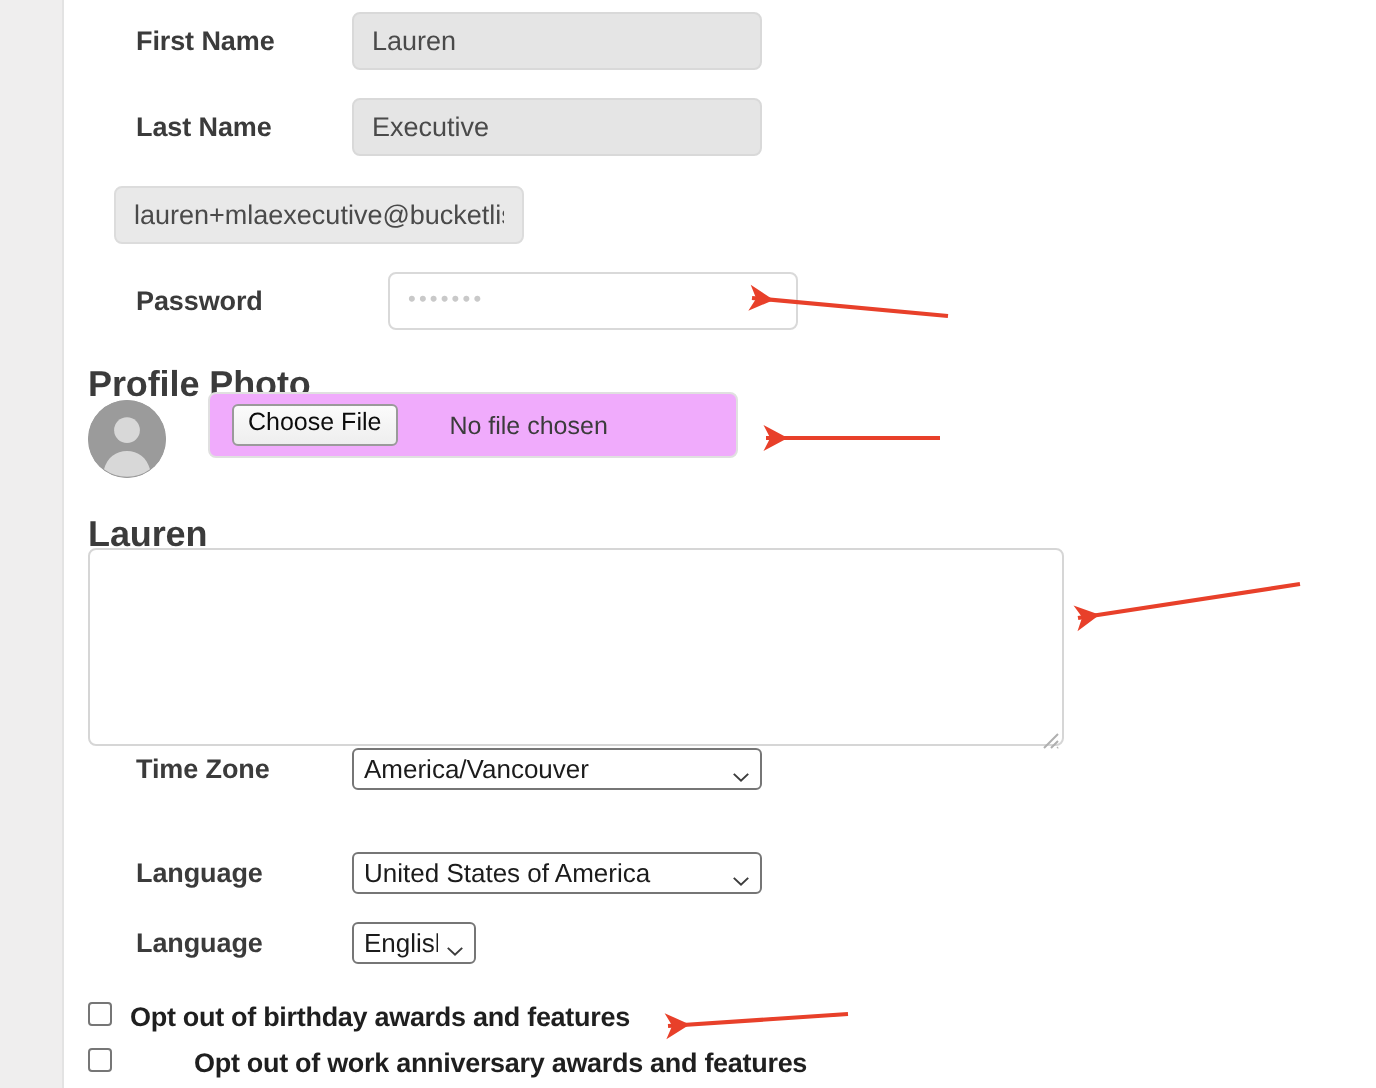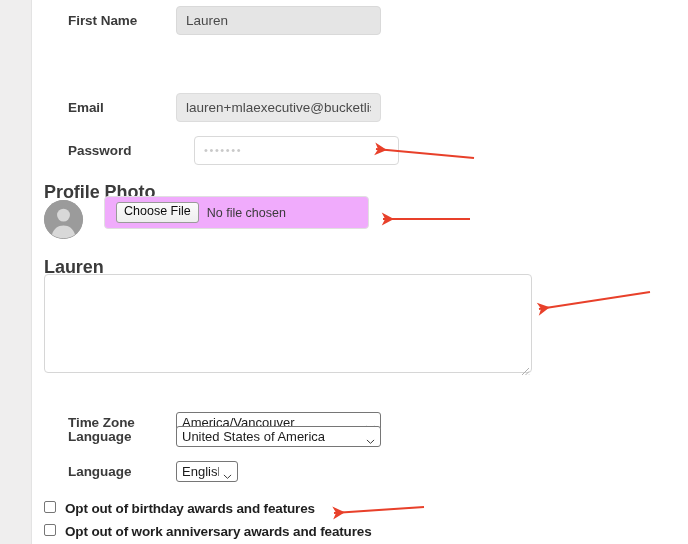--- a/index.html
+++ b/index.html
@@ -139,21 +139,21 @@
     background: linear-gradient(#fbfbfb, #eeeeee);
     border: 1px solid #9a9a9a;
     border-radius: 3px;
     padding: 2px 7px 3px 7px;
     line-height: 1.1;
     cursor: default;
   }
   .file-status {
     font-size: 12.5px;
     color: #3b3b3b;
-    margin-left: 8px;
+    margin-left: 26px;
     white-space: nowrap;
   }
 
   
   .about-area {
     position: absolute;
     left: 11px;
     top: 274px;
     width: 488px;
     height: 99px;
@@ -247,23 +247,26 @@
 
   <div class="gutter"></div>
 
   <div class="form">
 
     <div class="row" style="top:6px;height:29px;">
       <div class="label">First Name</div>
       <input class="text-input" type="text" value="Lauren" style="">
     </div>
 
+    <div class="row" style="top:49px;height:29px;">
+      <div class="label">Last Name</div>
+      <input class="text-input" type="text" value="Executive" style="">
+    </div>
 
     <div class="row" style="top:93px;height:29px;">
-      <div class="label">Email</div>
       <input class="text-input" type="text" disabled="" value="lauren+mlaexecutive@bucketlistr" style="">
     </div>
 
     <div class="row" style="top:136px;height:29px;gap:18px;">
       <div class="label">Password</div>
       <div class="pw-field">
         <span class="pw-dots">•••••••</span>
       </div>
     </div>
 
@@ -283,21 +286,21 @@
     </div>
 
     <div class="block-label" style="top:257px;">Lauren</div>
     <textarea class="about-area" placeholder="" style=""></textarea>
     <span class="resize-grip">
       <svg viewBox="0 0 11 11" width="11" height="11" aria-hidden="true">
         <path d="M10 3 L3 10 M10 6.5 L6.5 10 M10 9.6 L9.6 10" stroke="#b0b0b0" stroke-width="1" fill="none"></path>
       </svg>
     </span>
 
-    <div class="row" style="top:412px;height:21px;">
+    <div class="row" style="top:374px;height:21px;">
       <div class="label">Time Zone</div>
       <span class="sel-wrap">
         <select class="sel sel-wide">
           <option>America/Vancouver</option>
         </select>
         <span class="sel-arrow">
           <svg viewBox="0 0 10 10" width="9" height="9" aria-hidden="true">
             <path d="M1 3.2 L5 7 L9 3.2" stroke="#3c3c3c" stroke-width="1.1" fill="none"></path>
           </svg>
         </span>
@@ -330,21 +333,21 @@
           </svg>
         </span>
       </span>
     </div>
 
     <div class="cbrow" style="top:501px;">
       <input class="cb" type="checkbox" style="">
       <span class="cb-label">Opt out of birthday awards and features</span>
     </div>
 
-    <div class="cbrow" style="top:524px;">
+    <div class="cbrow" style="top:524px;gap:32px;">
       <input class="cb" type="checkbox" style="">
       <span class="cb-label">Opt out of work anniversary awards and features</span>
     </div>
 
   </div>
 
   <svg class="arrows" width="688" height="544" viewBox="0 0 688 544">
     <defs>
       <marker id="ah" markerWidth="7" markerHeight="7" refX="5.6" refY="3.5" orient="auto" markerUnits="strokeWidth">
         <path d="M6.2,0.4 L0.4,3.5 L6.2,6.6 L4.6,3.5 Z" fill="#e8402a"></path>

